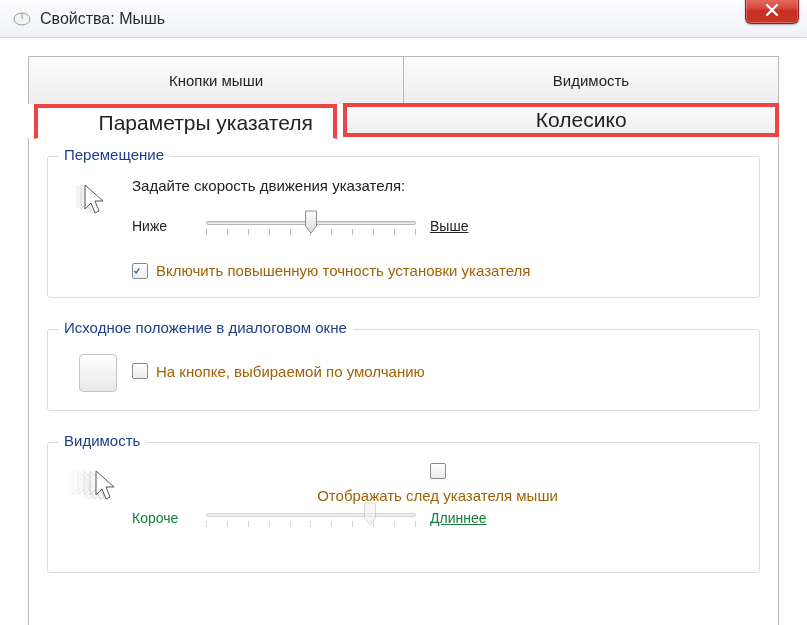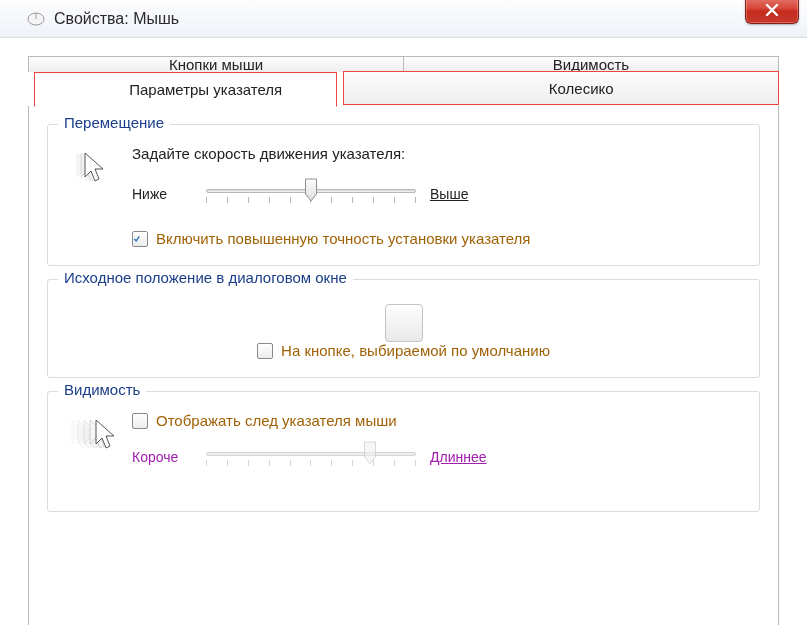--- a/index.html
+++ b/index.html
@@ -12,21 +12,21 @@
     width: 807px;
     height: 625px;
     overflow: hidden;
   }
   .titlebar {
     height: 38px;
     background: linear-gradient(#fdfdfe, #eef2f8);
     border-bottom: 1px solid #d8dde4;
     display: flex;
     align-items: center;
-    padding-left: 26px;
+    padding-left: 12px;
     position: relative;
   }
   .titlebar .mouse-glyph {
     width: 20px; height: 16px; margin-right: 8px;
     position: relative;
   }
   .titlebar .mouse-glyph svg { display:block; }
   .titlebar .title {
     color: #2a2a2a;
     font-size: 16px;
@@ -47,36 +47,36 @@
   .dialog-body {
     padding: 18px 28px 0 28px;
   }
 
   
   .tab-row {
     display: flex;
   }
   .tab-row.top .tab {
     flex: 1;
-    height: 16px;
+    height: 48px;
     border: 1px solid #b9b9b9;
     border-bottom: none;
     display:flex; align-items:center; justify-content:center;
     background: linear-gradient(#fcfcfc,#eeeeee);
     font-size: 15px;
     color:#222;
   }
   .tab-row.top .tab + .tab { border-left: none; }
 
   .tab-row.bottom .tab {
     height: 34px;
-    border: 1px solid #ef4444;
+    border: 4px solid #ef4444;
     display:flex; align-items:center; justify-content:center;
     background: linear-gradient(#fcfcfc,#eeeeee);
-    font-size: 15px;
+    font-size: 21px;
     color:#222;
     padding-left:40px;
   }
   .tab-row.bottom .tab.active {
     background: #fff;
     border-bottom: 1px solid #fff;
     position: relative;
     top: 1px;
     height: 35px;
   }
@@ -98,21 +98,21 @@
     padding: 18px 18px 6px 18px;
     height: 520px;
   }
 
   
   .group {
     border: 1px solid #dcdcdc;
     border-radius: 3px;
     position: relative;
     padding: 20px 16px 18px 16px;
-    margin-bottom: 13px;
+    margin-bottom: 31px;
   }
   .group > .legend {
     position: absolute;
     top: -11px;
     left: 10px;
     background: #fff;
     padding: 0 6px;
     color: #1a3e89;
     font-size: 15px;
   }
@@ -188,21 +188,21 @@
   .checkbox.checked svg{display:block;}
   .checkbox:not(.checked) svg{display:none;}
 
   .snap-icon {
     width:38px;height:38px;
     border:1px solid #c4c4c4;
     border-radius:4px;
     background: linear-gradient(#fefefe,#e9e9e9);
   }
 
-  .disabled-text { color:#a21caf; }
+  .disabled-text { color:#15803d; }
 
 </style>
 </head>
 <body>
 
 <div class="titlebar">
   <span class="mouse-glyph">
     <svg width="20" height="16" viewBox="0 0 20 16">
       <ellipse cx="10" cy="8" rx="8" ry="6" fill="#f4f4f4" stroke="#9a9a9a"></ellipse>
       <line x1="10" y1="2" x2="10" y2="8" stroke="#9a9a9a"></line>
@@ -288,21 +288,21 @@
                 </svg>
             </div>
             <span>Включить повышенную точность установки указателя</span>
           </div>
         </div>
       </div>
     </div>
 
     <div class="group">
       <div class="legend">Исходное положение в диалоговом окне</div>
-      <div class="row" style="align-items:center;flex-direction:column;">
+      <div class="row" style="align-items:center;">
         <div class="ico-col">
           <div class="snap-icon"></div>
         </div>
         <div class="content-col">
           <div class="checkbox-row">
             <div class="checkbox">
               
             </div>
             <span>На кнопке, выбираемой по умолчанию</span>
           </div>
@@ -326,21 +326,21 @@
               </g>
             <g opacity="0.7" transform="translate(18,0)">
                 <path d="M2 4 L2 28 L8 22 L12 32 L16 30 L12 20 L20 20 Z" fill="#f6f6f6" stroke="#bbb"></path>
               </g>
             <g transform="translate(24,0)">
                 <path d="M2 4 L2 28 L8 22 L12 32 L16 30 L12 20 L20 20 Z" fill="#fff" stroke="#555"></path>
               </g>
           </svg>
         </div>
         <div class="content-col">
-          <div class="checkbox-row" style="margin-bottom:14px;">
+          <div class="checkbox-row" style="flex-direction:column;">
             <div class="checkbox">
               
             </div>
             <span>Отображать след указателя мыши</span>
           </div>
           <div class="slider-row">
             <div class="slider-end disabled-text">Короче</div>
             <div class="slider disabled">
               <div class="track"></div>
               <div class="ticks">

